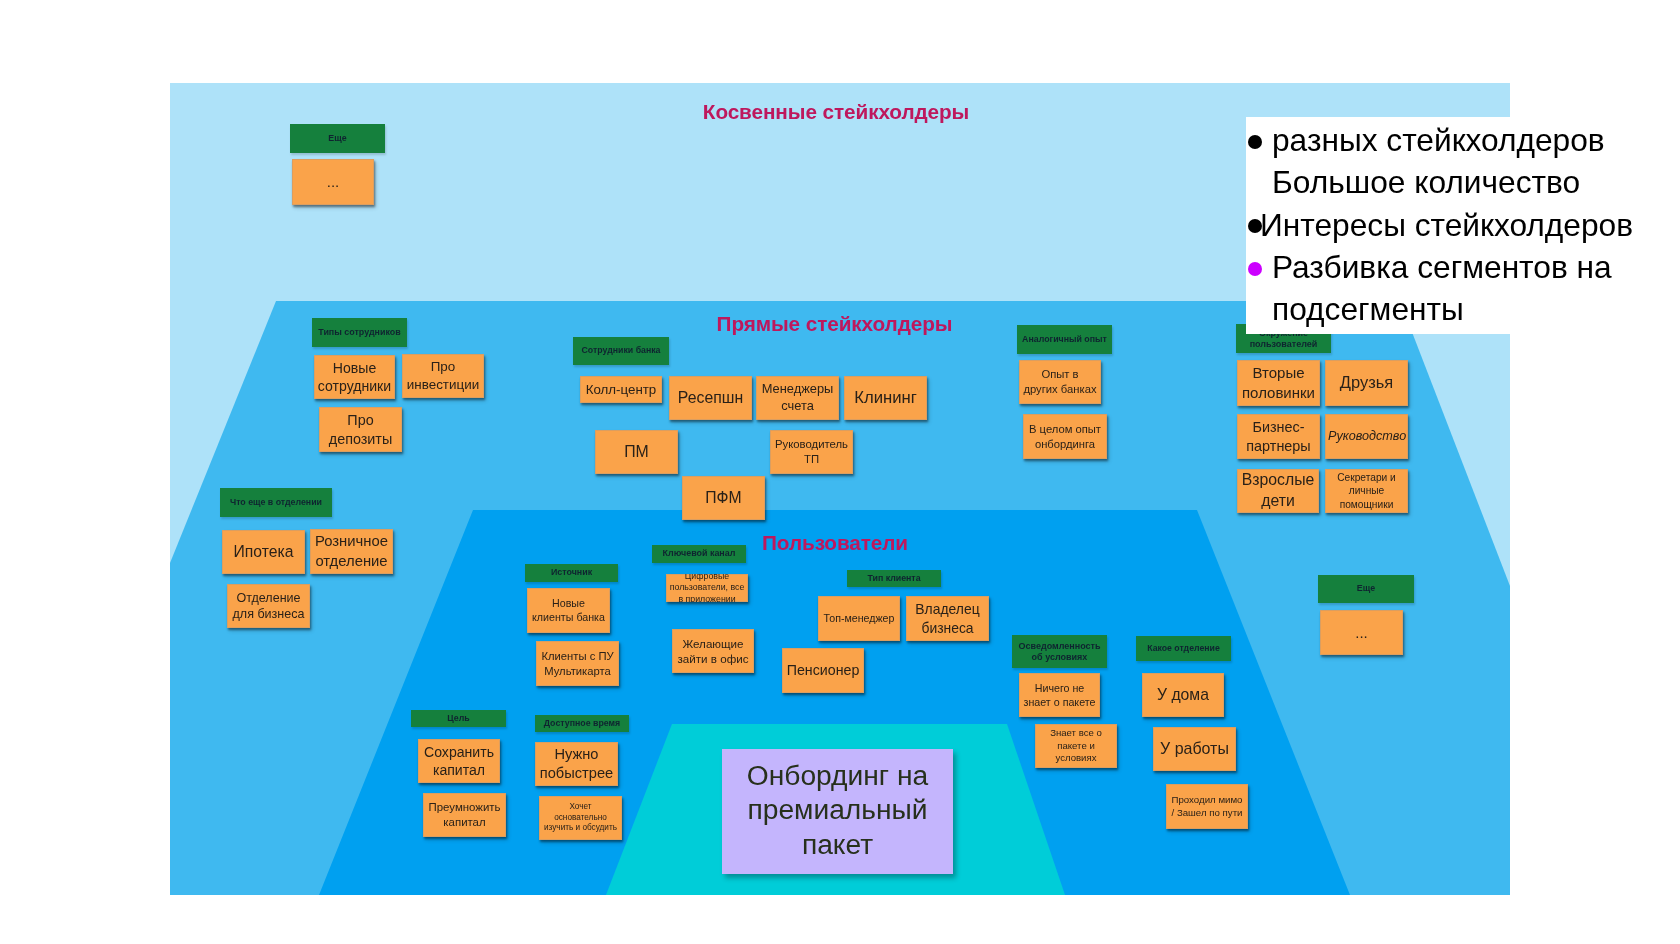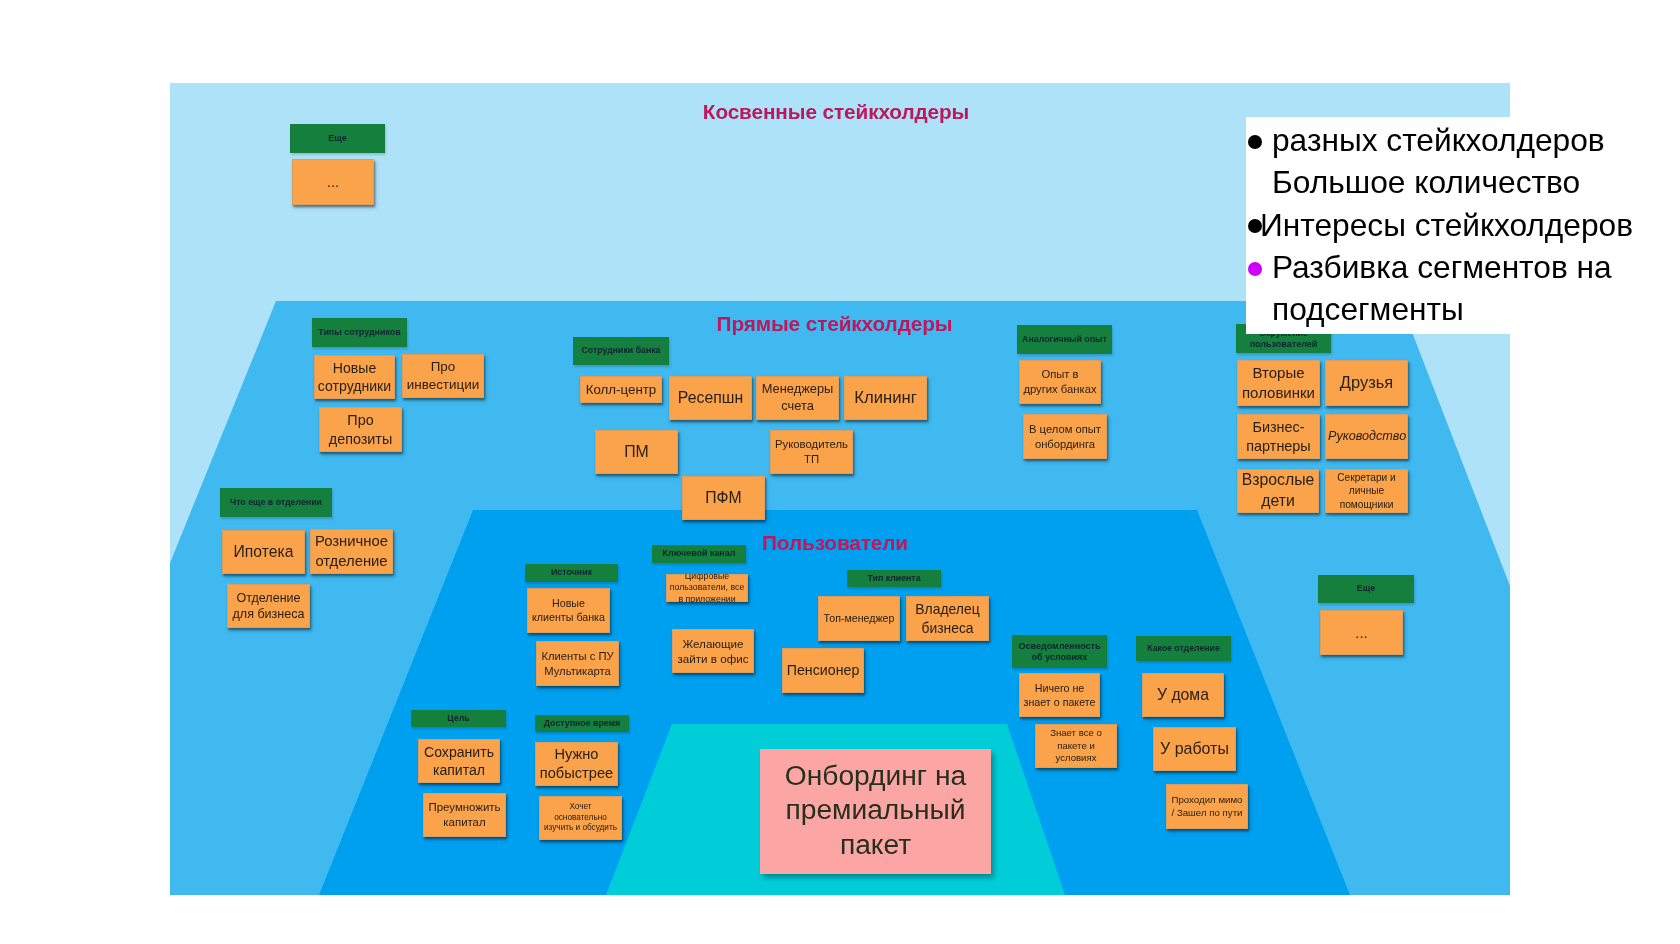--- a/index.html
+++ b/index.html
@@ -13,21 +13,21 @@
   .note{position:absolute;box-sizing:border-box;display:flex;align-items:center;
         justify-content:center;text-align:center;color:#2a2118;
         padding:0 3px;overflow:hidden;}
   .note .ntext{display:block;width:100%;}
   .note .nline{display:block;white-space:nowrap;}
   .orange{background:#FAA34A;
           box-shadow:1px 2px 2px rgba(0,0,0,0.40),
                      2px 3px 4px rgba(0,0,0,0.18),
                      inset 0 0 0 1px rgba(150,150,150,0.30);}
   .teal{background:#15803d;box-shadow:1px 2px 2px rgba(0,0,0,0.16);color:#0f2430;font-weight:bold;}
-  .green{background:#fca5a5;box-shadow:3px 4px 5px rgba(0,0,0,0.30);color:#27301c;margin-left:38px;}
+  .green{background:#c4b5fd;box-shadow:3px 4px 5px rgba(0,0,0,0.30);color:#27301c;}
   .callout{position:absolute;background:#ffffff;box-sizing:border-box;
            padding:0;overflow:hidden;}
   .callout ul{margin:0;padding:0;list-style:none;}
   .callout li{position:relative;padding-left:35px;color:#000000;white-space:nowrap;}
   .callout .cline{display:block;}
   .bullet{position:absolute;border-radius:50%;width:15px;height:15px;left:6px;}
 </style>
 </head>
 <body>
 

